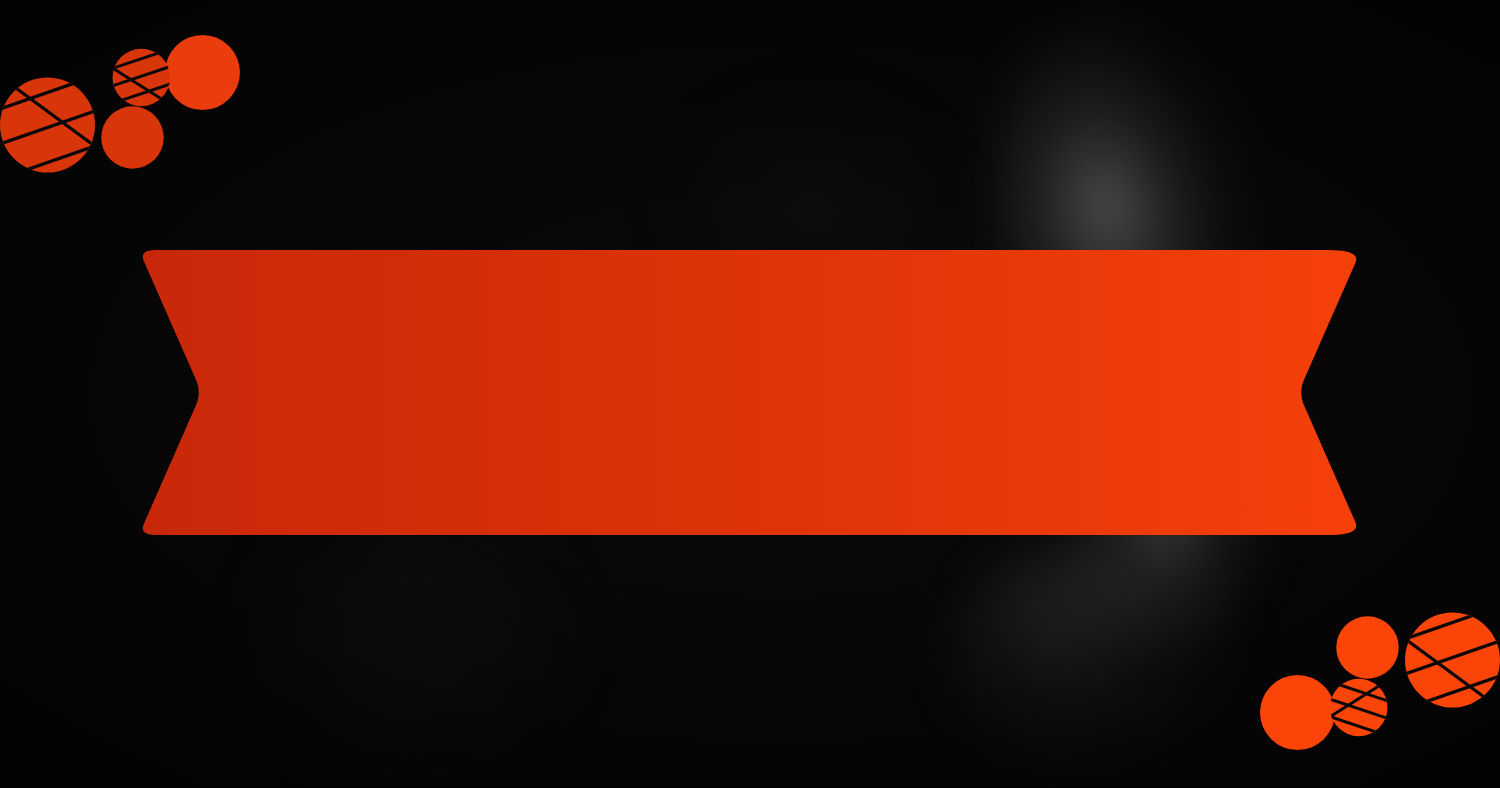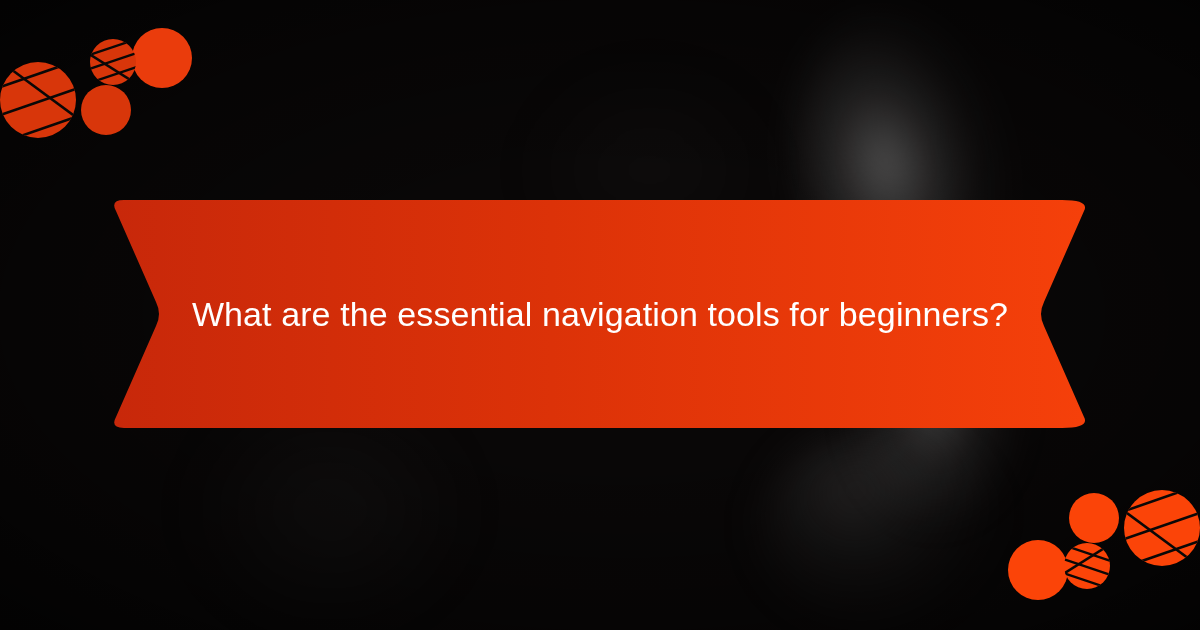--- a/index.html
+++ b/index.html
@@ -184,23 +184,20 @@
                L 952 234
                Q 980 234 974 223
                L 934 132
                Q 928 120 934 108
                L 974 17
                Q 980 6 952 6
                Z"></path>
     </svg>
   </div>
 
-  <div class="banner-text">
-    <span>What are the essential navigation tools for beginners?</span>
-  </div>
 
   <div class="deco deco-br">
     <svg viewBox="0 0 210 150" width="210" height="150" aria-hidden="true">
       <defs>
         <clipPath id="clipBRbig">
             <circle cx="172" cy="76" r="38"></circle>
           </clipPath>
         <clipPath id="clipBRsmall">
             <circle cx="97" cy="114" r="23"></circle>
           </clipPath>

